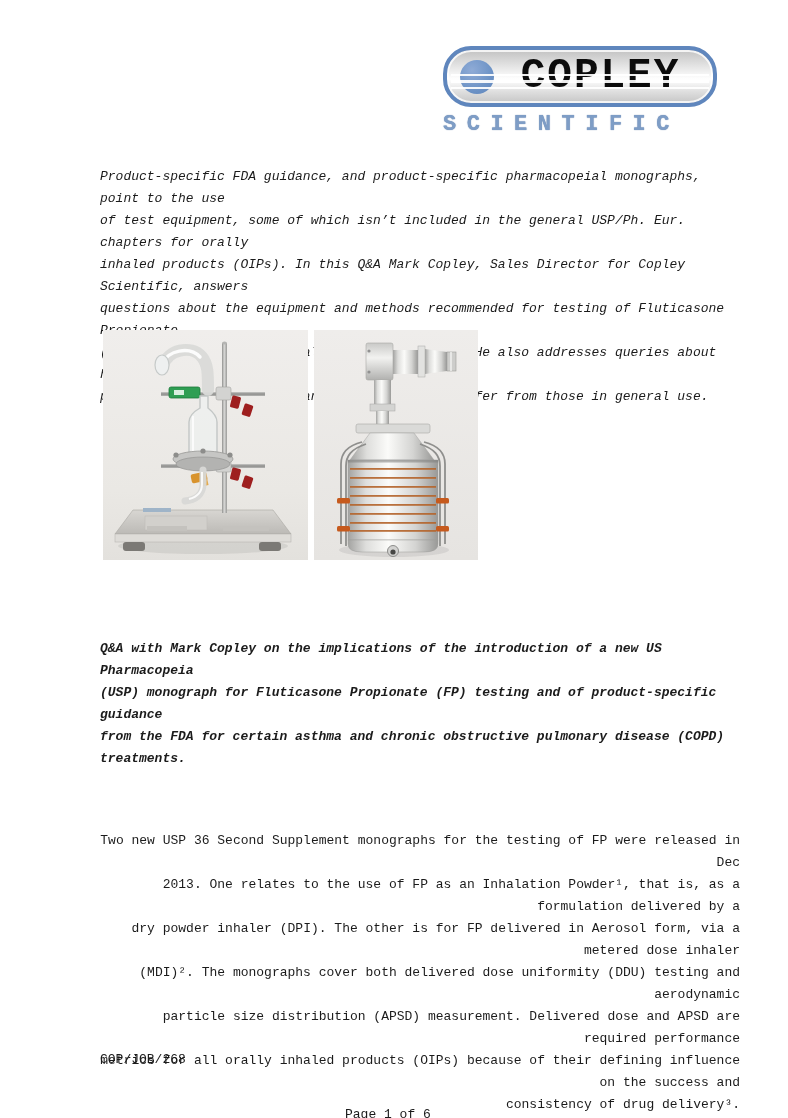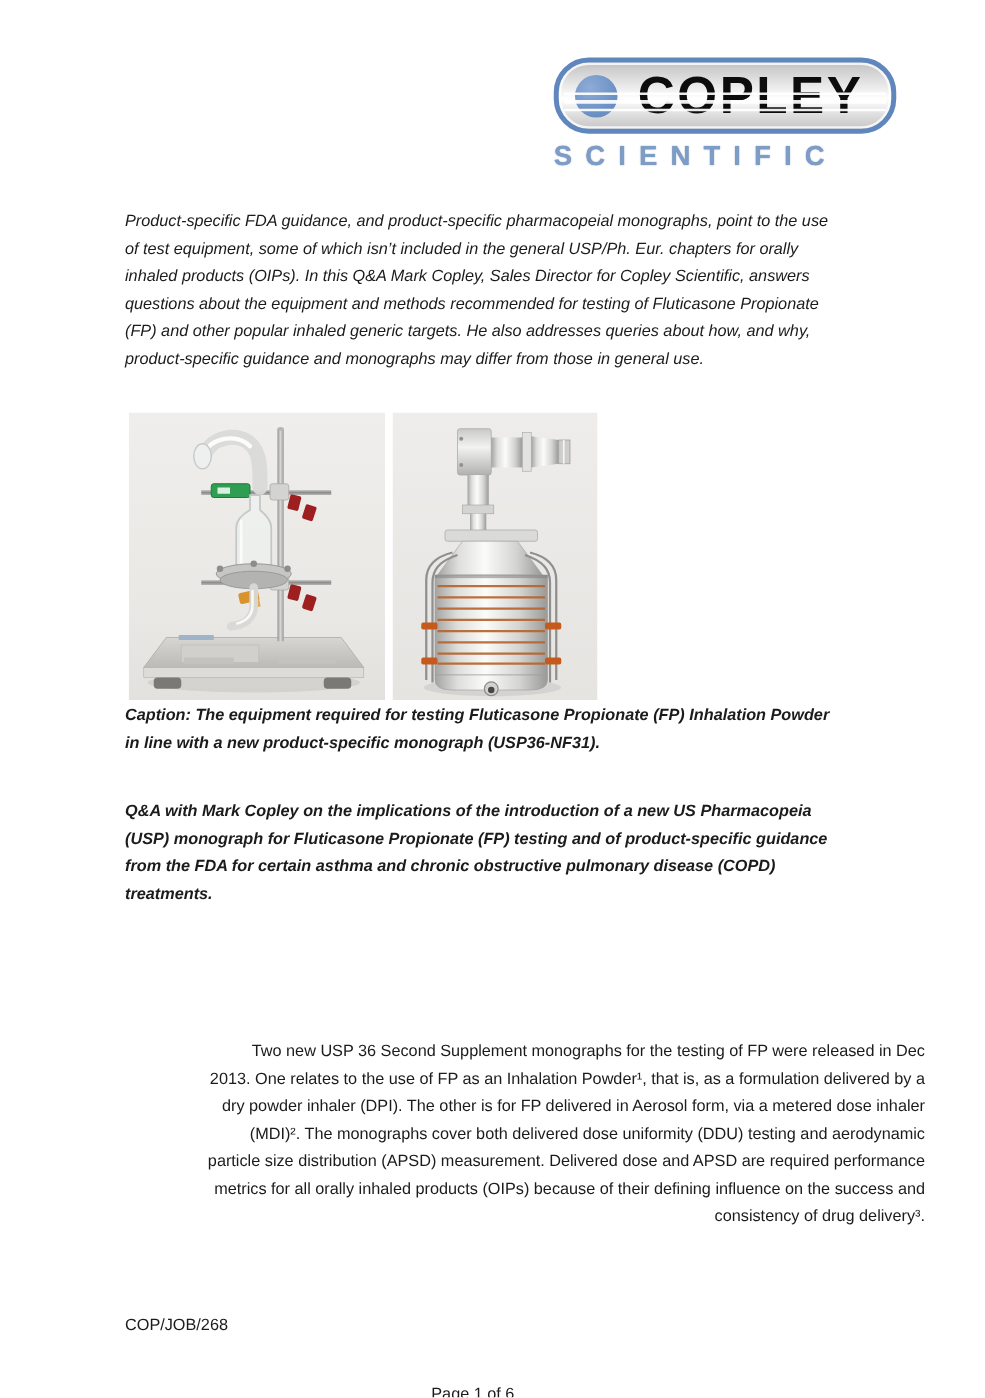--- a/index.html
+++ b/index.html
@@ -1,20 +1,20 @@
 <!DOCTYPE html>
 <html><head>
 <meta charset="utf-8">
 <style>
   html,body{margin:0;padding:0;background:#ffffff;}
   .page{
     position:relative;
     width:788px;height:1118px;
     background:#ffffff;
-    font-family:Liberation Sans, sans-serif;
+    font-family:Liberation Mono, monospace;
     color:#1b1b1b;
     overflow:hidden;
   }
   
   .logo{position:absolute;left:443px;top:46px;width:278px;}
   .logo-box{
     position:relative;
     width:266px;height:53px;
     border:4px solid #5f86bd;
     border-radius:28px;
@@ -229,22 +229,20 @@
       <path d="M106,114 C121,119 126,126 126,136 L126,216"></path>
     </g>
     <g fill="#c65a1d">
       <rect x="23" y="168" width="13" height="5.5" rx="1.5"></rect>
       <rect x="23" y="196" width="13" height="5.5" rx="1.5"></rect>
       <rect x="122" y="168" width="13" height="5.5" rx="1.5"></rect>
       <rect x="122" y="196" width="13" height="5.5" rx="1.5"></rect>
     </g>
   </svg>
 
-  <div class="para italic bold caption">Caption: The equipment required for testing Fluticasone Propionate (FP) Inhalation Powder
-in line with a new product-specific monograph (USP36-NF31).</div>
 
   <div class="para italic bold qa-heading">Q&amp;A with Mark Copley on the implications of the introduction of a new US Pharmacopeia
 (USP) monograph for Fluticasone Propionate (FP) testing and of product-specific guidance
 from the FDA for certain asthma and chronic obstructive pulmonary disease (COPD)
 treatments.</div>
 
 
   <div class="para answer">Two new USP 36 Second Supplement monographs for the testing of FP were released in Dec
 2013. One relates to the use of FP as an Inhalation Powder¹, that is, as a formulation delivered by a
 dry powder inhaler (DPI). The other is for FP delivered in Aerosol form, via a metered dose inhaler

